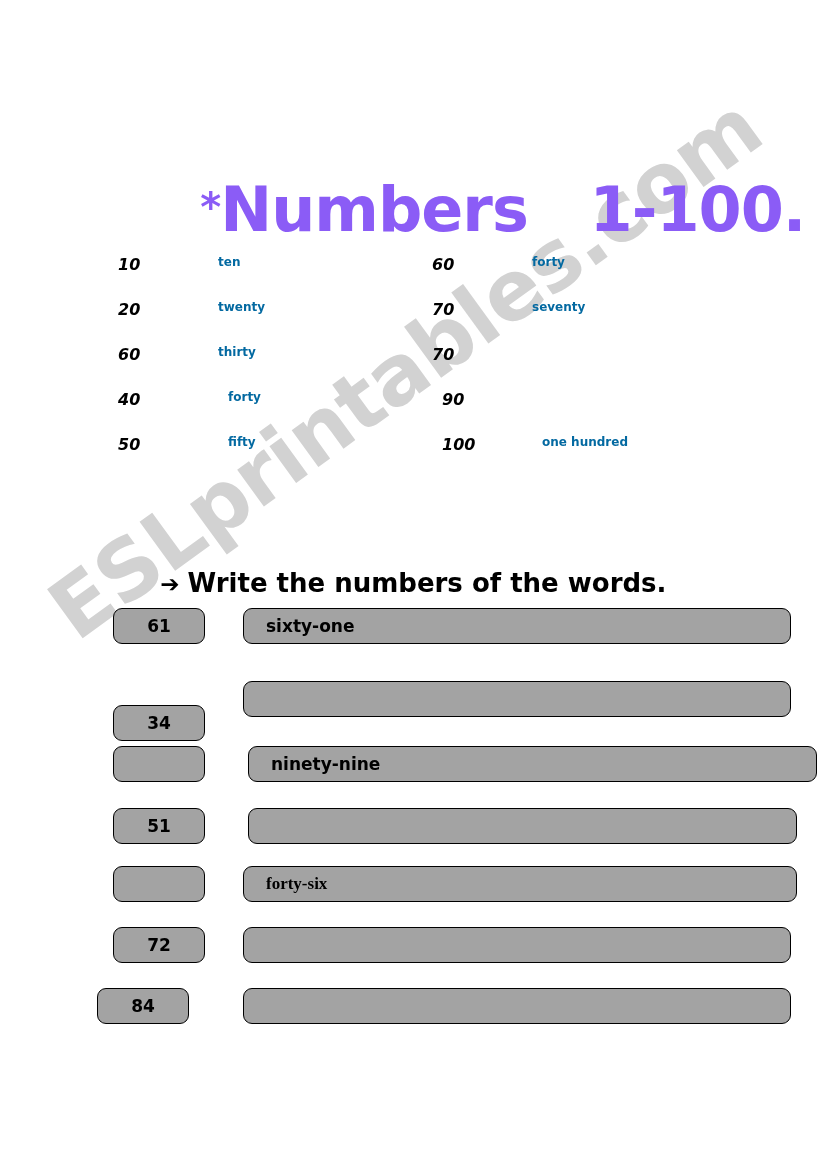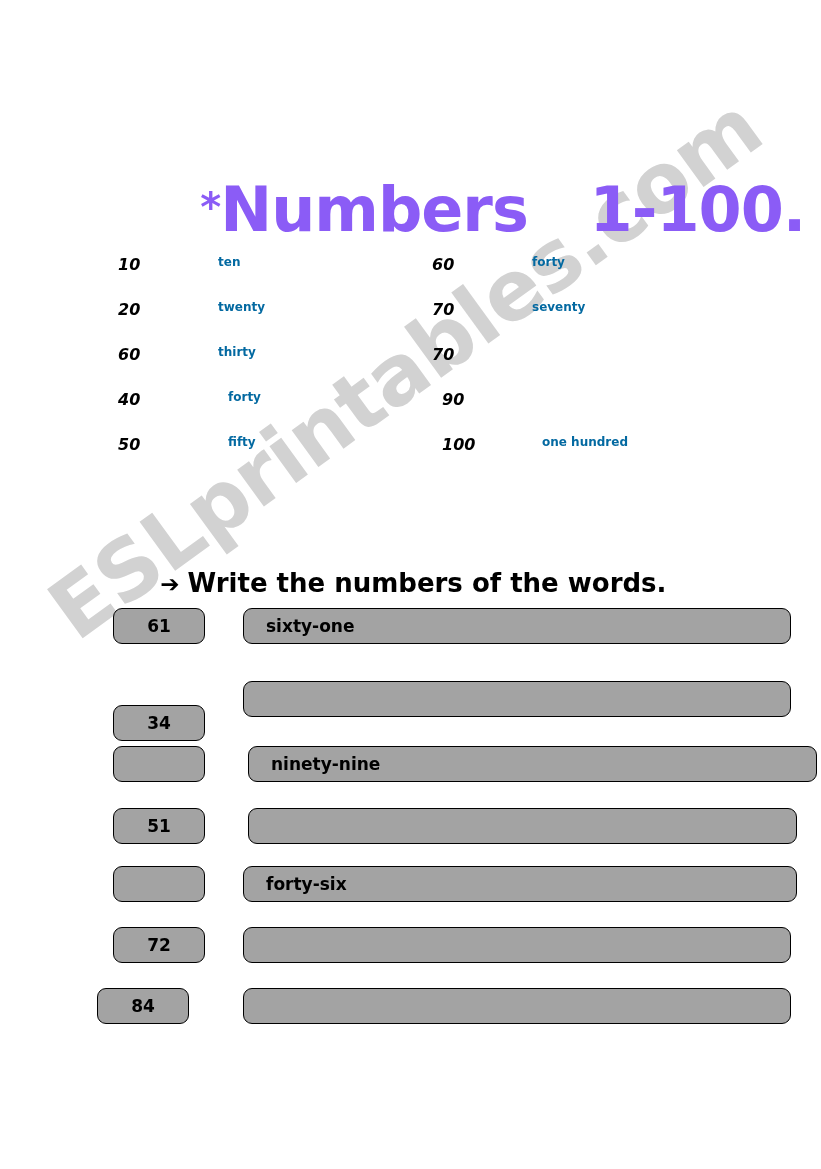--- a/index.html
+++ b/index.html
@@ -210,21 +210,21 @@
       <div class="box box-word" style="left:248px; top:746px; width:569px;">ninety-nine</div>
     </div>
 
     <div class="ex-row">
       <div class="box box-number" style="left:113px; top:808px;">51</div>
       <div class="box box-word" style="left:248px; top:808px; width:549px;"></div>
     </div>
 
     <div class="ex-row">
       <div class="box box-number" style="left:113px; top:866px;"></div>
-      <div class="box box-word" style="left:243px; top:866px; width:554px;">forty-six</div>
+      <div class="box box-word" style="left:243px; top:866px; width:554px;font-family:Liberation Serif, serif;">forty-six</div>
     </div>
 
     <div class="ex-row">
       <div class="box box-number" style="left:113px; top:927px;">72</div>
       <div class="box box-word" style="left:243px; top:927px; width:548px;"></div>
     </div>
 
     <div class="ex-row">
       <div class="box box-number" style="left:97px; top:988px;">84</div>
       <div class="box box-word" style="left:243px; top:988px; width:548px;"></div>

